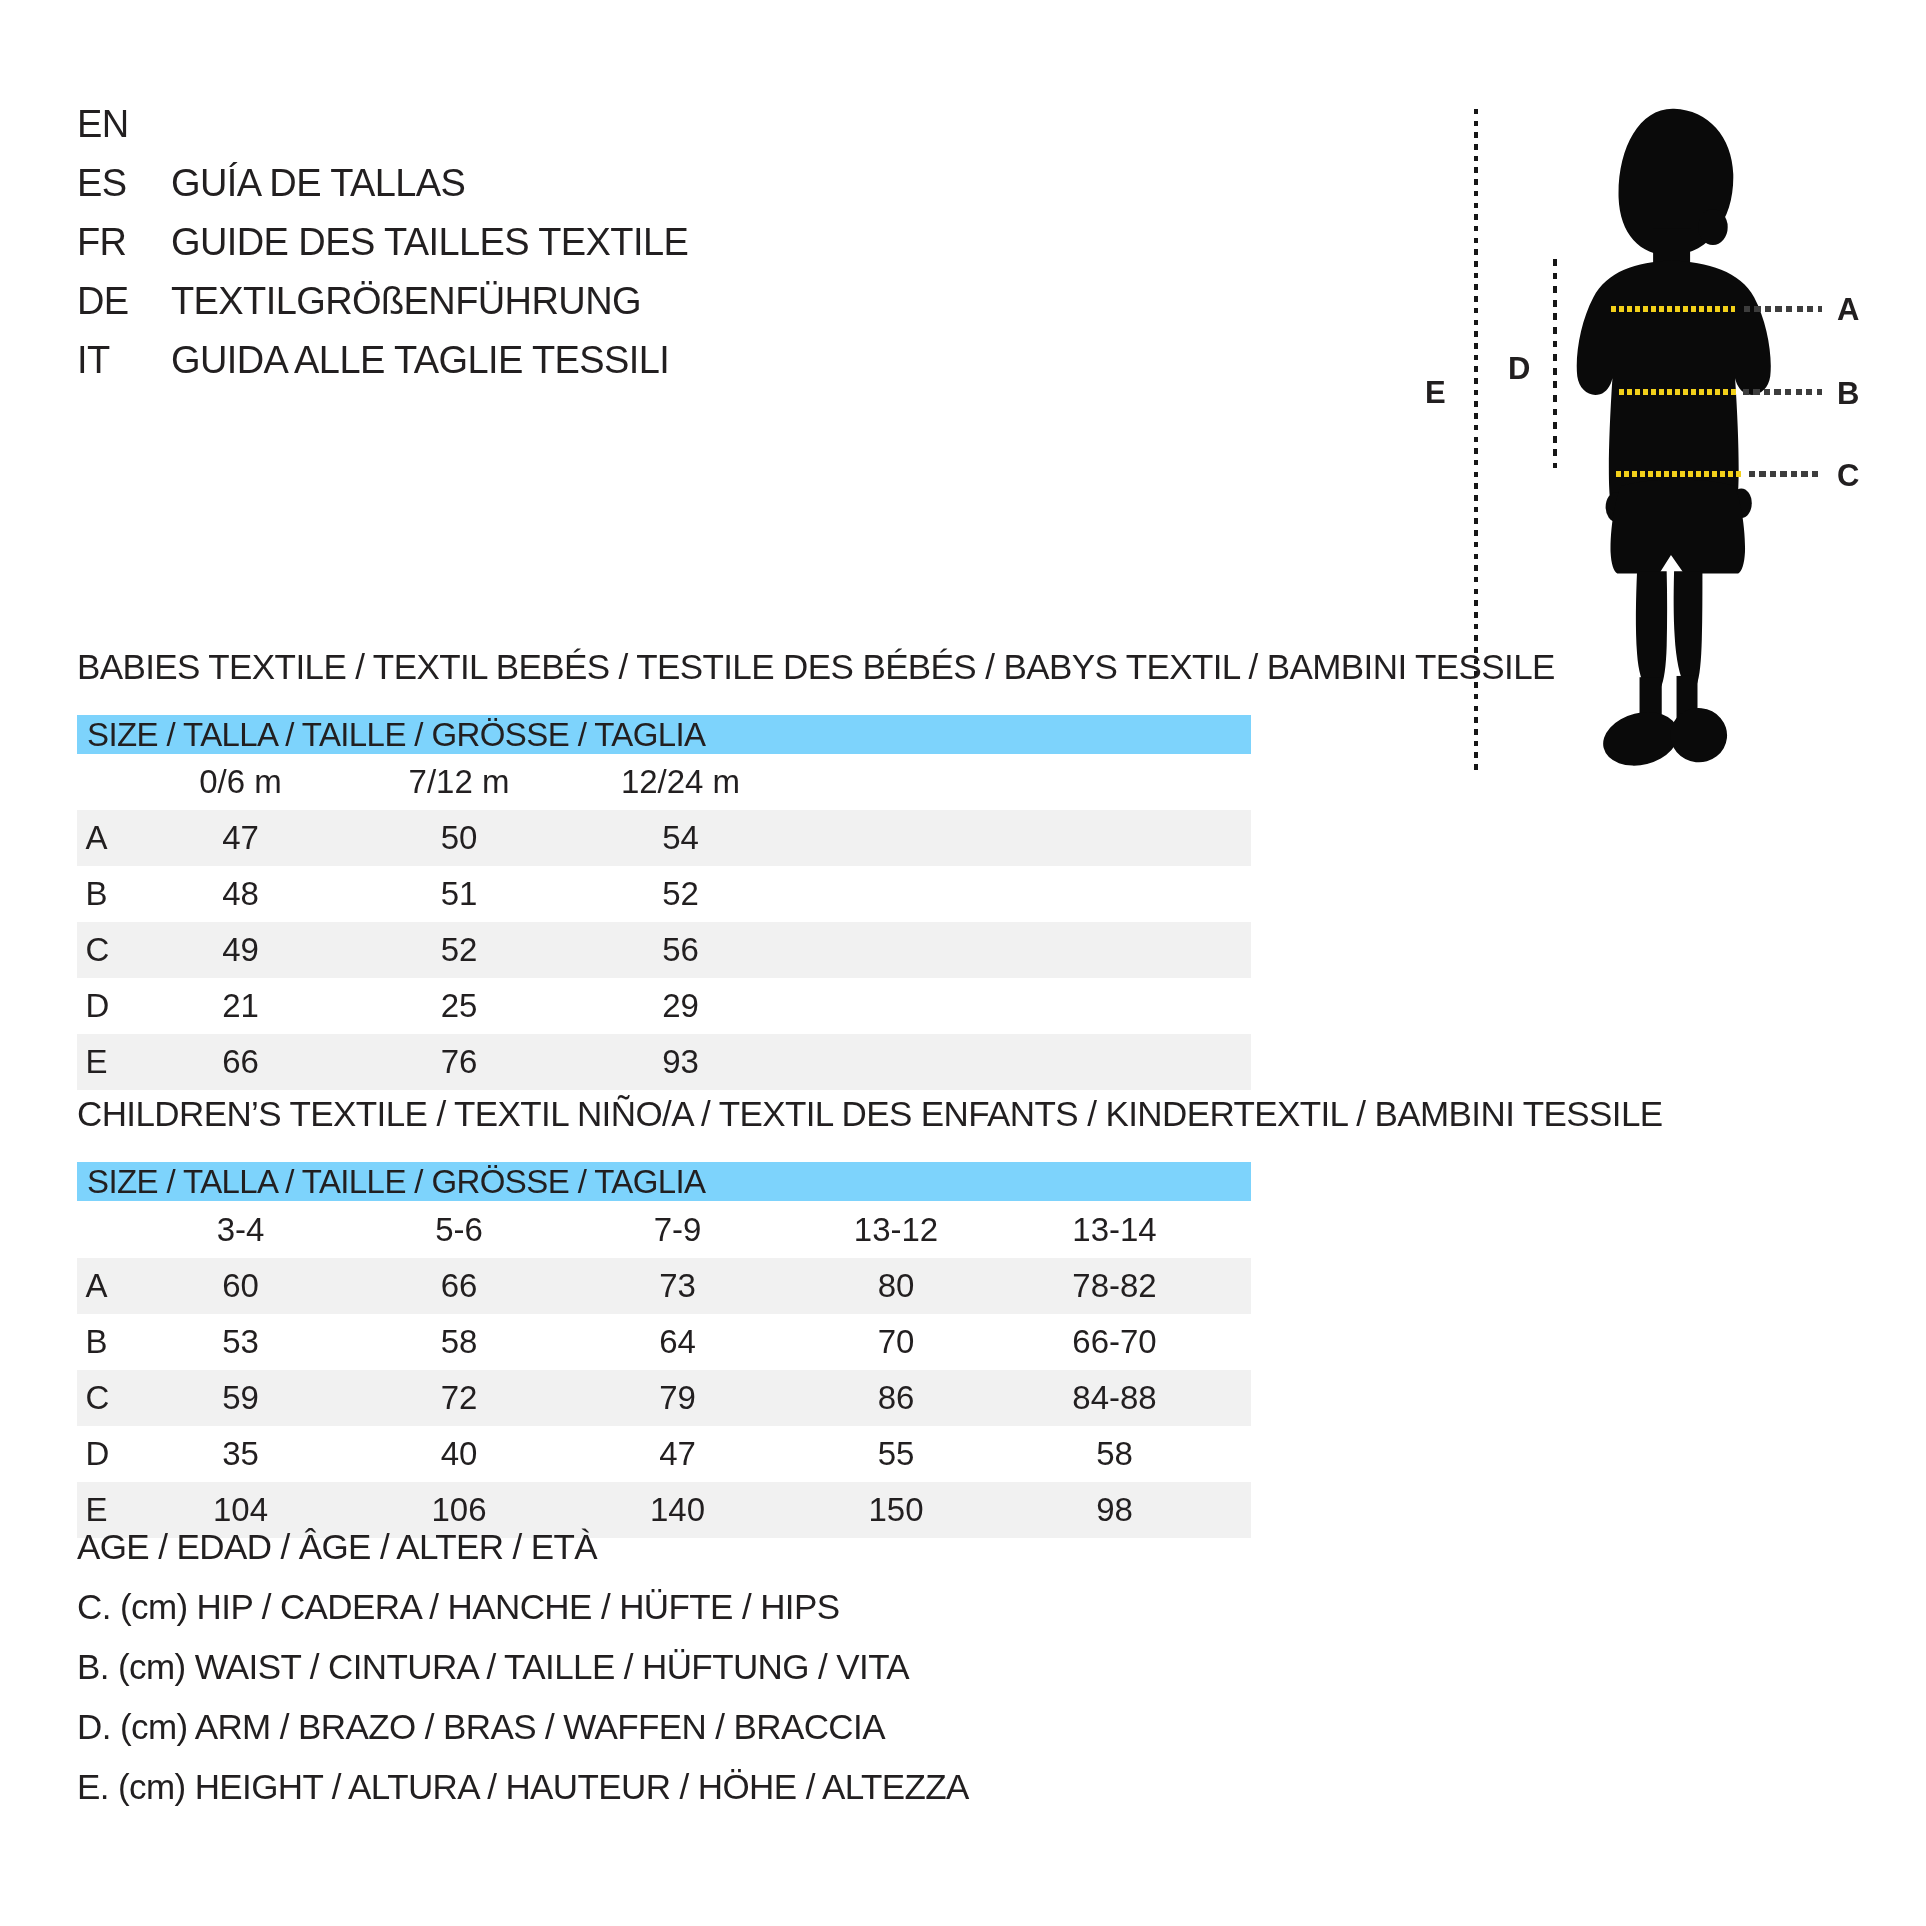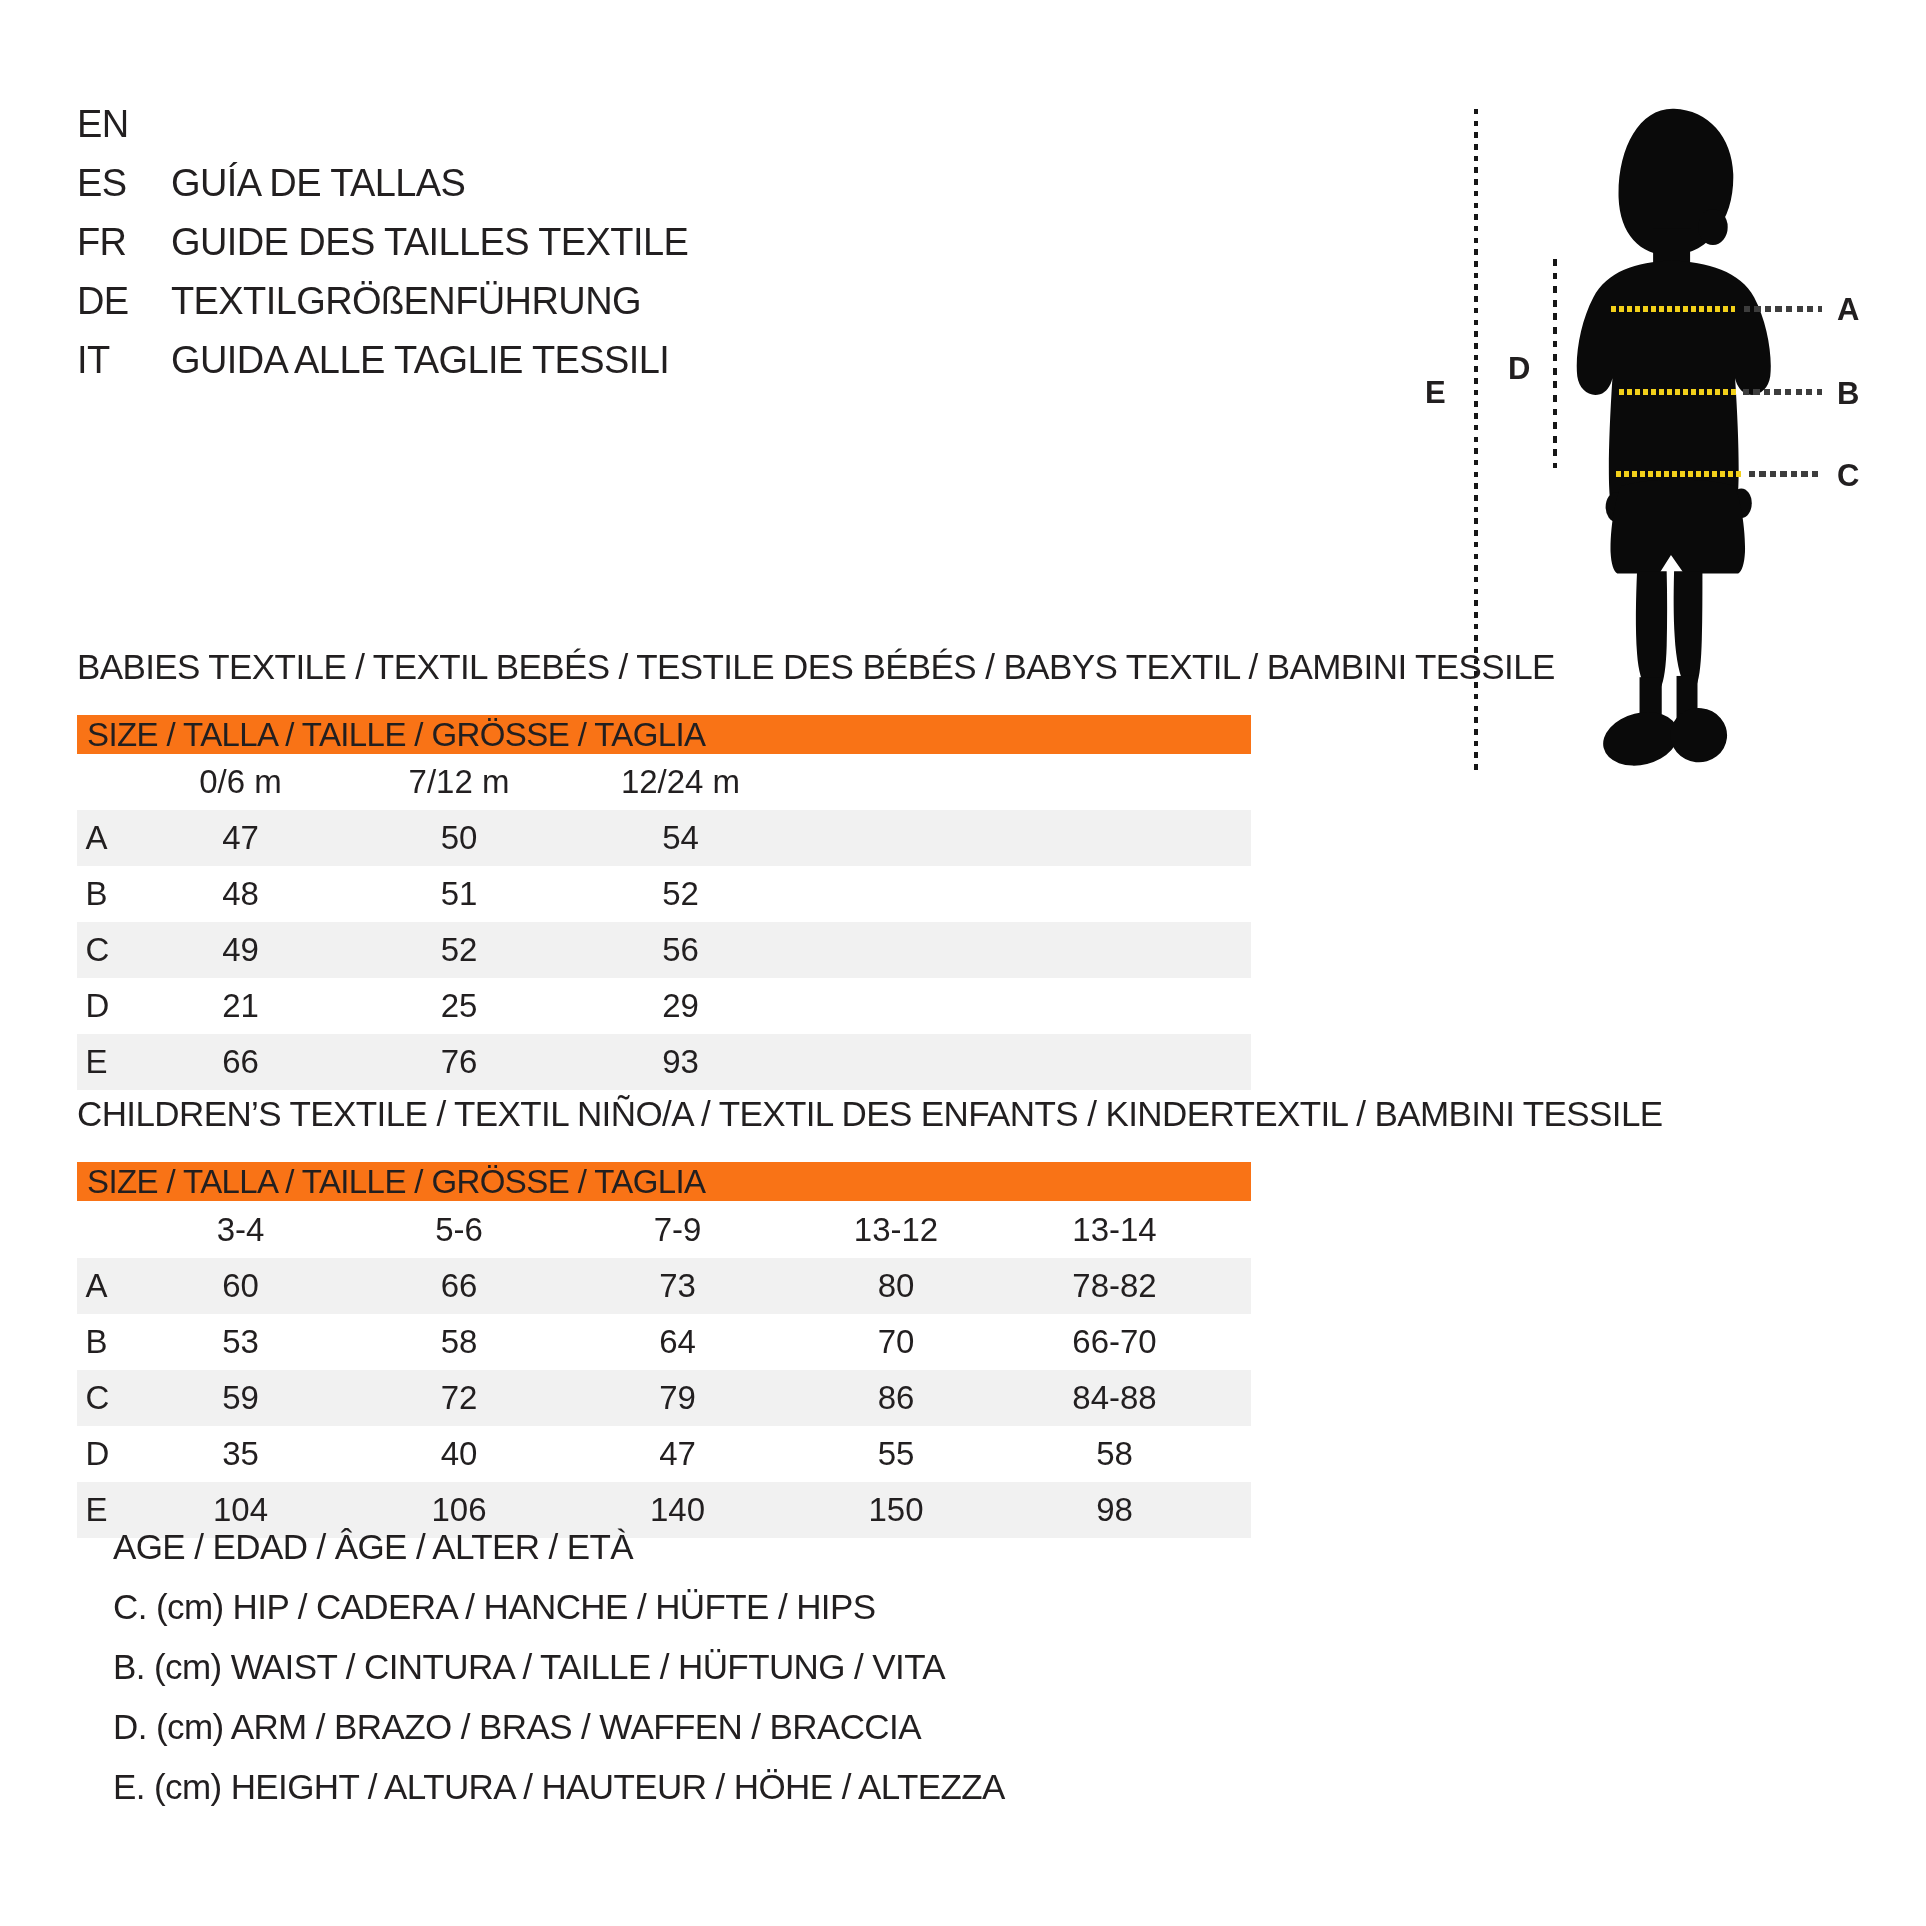--- a/index.html
+++ b/index.html
@@ -17,39 +17,39 @@
   .lang-block { left:77px; top:87px; }
   .lang-row { display:flex; height:59px; align-items:flex-end; font-size:38px; font-weight:400; letter-spacing:-0.6px; white-space:nowrap; }
   .lang-code { width:94px; flex:0 0 94px; }
 
   
   .section-head { left:77px; font-size:35px; font-weight:400; letter-spacing:-0.6px; white-space:nowrap; }
   #babies-head { top:647px; }
   #children-head { top:1094px; }
 
   
-  .size-bar { left:77px; width:1174px; height:39px; background:#f97316;
+  .size-bar { left:77px; width:1174px; height:39px; background:#7dd3fc;
               font-size:33px; line-height:39px; padding-left:10px;
               letter-spacing:-0.6px; white-space:nowrap; }
   #babies-bar { top:715px; }
   #children-bar { top:1162px; }
 
   
   .table { left:77px; width:1174px; }
   #babies-table { top:754px; }
   #children-table { top:1202px; }
   .trow { display:grid; height:56px; align-items:center; font-size:33px; }
   .t-babies .trow { grid-template-columns:68px 191px 246px 197px 1fr; }
   .t-children .trow { grid-template-columns:68px 191px 246px 191px 246px 191px 1fr; }
   .trow.striped { background:#f1f1f1; }
   .cell-letter { padding-left:8.6px; text-align:left; }
   .cell-val, .cell-col { text-align:center; }
 
   
-  .legend { left:77px; top:1517px;margin-left:36px; }
+  .legend { left:77px; top:1517px; }
   .legend-line { height:60px; display:flex; align-items:center;
                  font-size:35px; letter-spacing:-0.6px; white-space:nowrap; }
 
   
   .vdots { width:3.7px; }
   #e-line { left:1474px; top:109px; height:662px;
             background:repeating-linear-gradient(180deg,#161616 0 5.5px,transparent 5.5px 11.7px); }
   #d-line { left:1553px; top:259px; height:209px;
             background:repeating-linear-gradient(180deg,#161616 0 6.8px,transparent 6.8px 13.6px); }
   .marker { font-weight:700; font-size:31px; }

